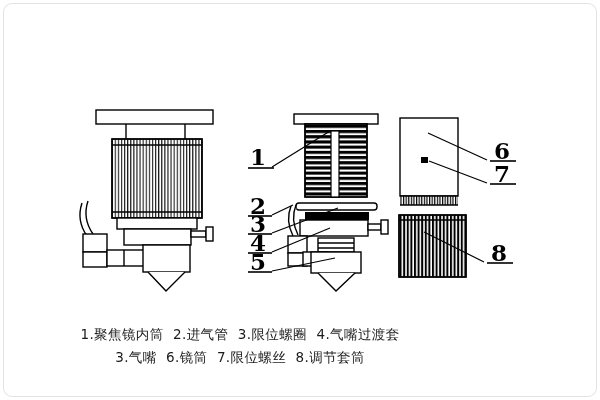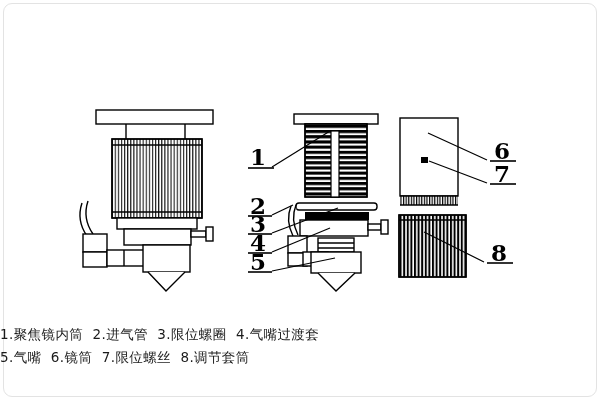--- a/index.html
+++ b/index.html
@@ -35,20 +35,21 @@
     position: absolute;
     left: 0;
     top: 0;
     width: 600px;
     height: 400px;
   }
   .caption {
     position: absolute;
     left: 0;
     width: 480px;
+    text-align: center;
     color: #1a1a1a;
     font-size: 13.5px;
     letter-spacing: 0.4px;
     white-space: pre;
   }
   #caption-line-1 { top: 326px; }
   #caption-line-2 { top: 349px; }
 </style>
 </head>
 <body>
@@ -191,15 +192,15 @@
         <text x="250" y="270">5</text>
         <text x="494" y="159">6</text>
         <text x="494" y="182">7</text>
         <text x="491" y="261">8</text>
       </g>
 
     </g>
   </svg>
 
   <div class="caption" id="caption-line-1">1.聚焦镜内筒  2.进气管  3.限位螺圈  4.气嘴过渡套</div>
-  <div class="caption" id="caption-line-2">5.气嘴  6.镜筒  7.限位螺丝  8.调节套筒</div>
+  <div class="caption" id="caption-line-2">3.气嘴  6.镜筒  7.限位螺丝  8.调节套筒</div>
 
 </div>
 
 </body></html>

